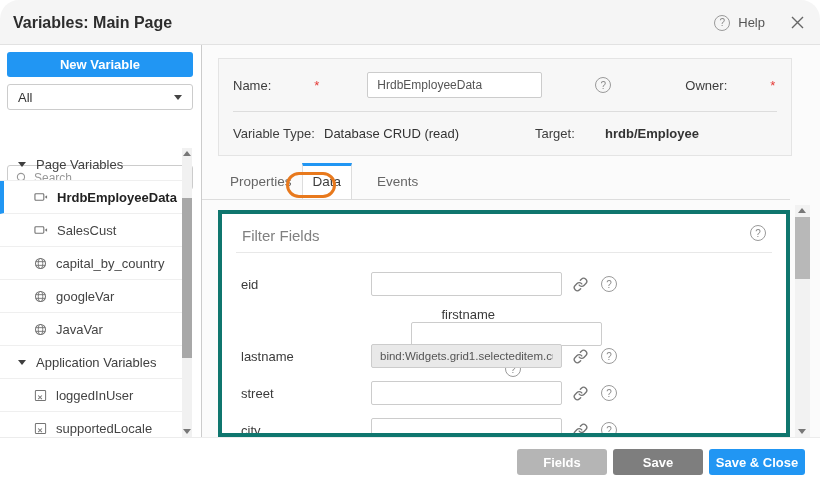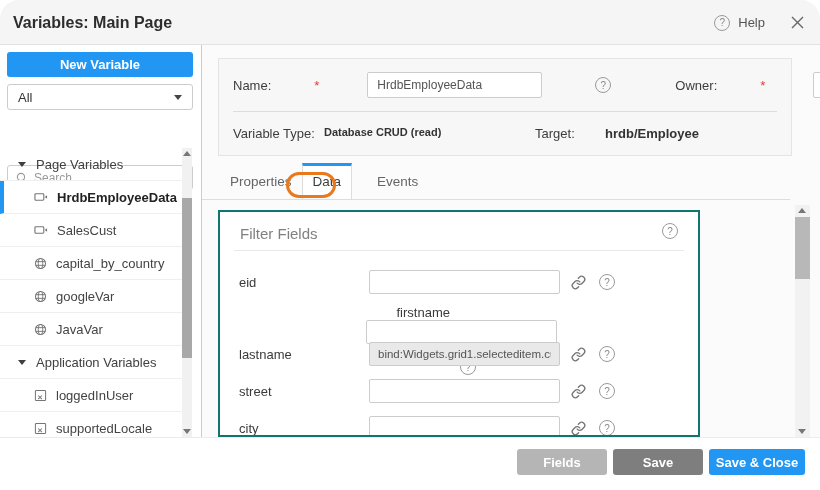--- a/index.html
+++ b/index.html
@@ -77,37 +77,37 @@
   .req { color:#e53935; font-size:13px; margin-left:3px; }
   .name-input { width:192px; height:26px; border:1px solid #ccc; border-radius:2px;
                 margin-left:8px; padding:0 9px; font-size:12px; color:#555;
                 font-family:inherit; background:#fff; outline:none; }
   .owner-select { width:175px; height:26px; border:1px solid #ccc; border-radius:2px;
                   margin-left:8px; background:#fff; display:flex; align-items:center;
                   padding:0 9px; font-size:12px; color:#a16207; cursor:pointer; }
   .form-div { position:absolute; left:14px; right:14px; top:52px; border-top:1px solid #ddd; }
   .form-row2 { position:absolute; left:14px; right:14px; top:60px; height:30px; }
   .vt-label { position:absolute; left:0; top:7px; font-size:13px; color:#3d3d3d; }
-  .vt-value { position:absolute; left:91px; top:7px; font-size:11px; color:#333; font-weight:700; }
+  .vt-value { position:absolute; left:91px; top:7px; font-size:13px; color:#333; font-weight:400; }
   .tg-label { position:absolute; left:302px; top:7px; font-size:13px; color:#3d3d3d; }
   .tg-value { position:absolute; left:372px; top:7px; font-size:13px; color:#333; font-weight:700; }
 
   .tabbar { position:absolute; left:0; top:118px; width:588px; height:37px;
             border-bottom:1px solid #ddd; display:flex; padding-left:28px; }
   .tab { font-size:13.5px; color:#666; line-height:37px; cursor:pointer; }
   .tab.plain-1 { margin-right:10px; }
   .tab.active { background:#fff; border-left:1px solid #ddd; border-right:1px solid #ddd;
                 border-top:3px solid #2196f3; color:#3d3d3d; padding:0 10px;
                 line-height:32px; }
   .tab.plain-2 { margin-left:25px; }
   .annotation { position:absolute; left:84px; top:127px; width:50px; height:26px;
                 border:3px solid #e8791d; border-radius:13px; z-index:5; pointer-events:none; }
 
-  .panel { position:absolute; left:16px; top:165px; width:482px; height:227px;
-           background:#fff; border:2px solid #0f766e; overflow:hidden; }
+  .panel { position:absolute; left:16px; top:165px; width:572px; height:227px;
+           background:#fff; border:4px solid #0f766e; overflow:hidden; }
   .panel-title { position:absolute; left:20px; top:13px; font-size:15px; color:#808080; }
   .panel-help { position:absolute; right:20px; top:11px; }
   .panel-div { position:absolute; left:14px; right:14px; top:38px; border-top:1px solid #e8e8e8; }
   .frow { position:absolute; left:19px; right:14px; height:26px; display:flex; align-items:center; }
   .frow .flbl { width:130px; font-size:13px; color:#3a3a3a; flex:0 0 auto; }
   .frow input { width:191px; height:24px; border:1px solid #ccc; border-radius:2px;
                 padding:0 8px; font-size:11.5px; color:#555; font-family:inherit;
                 background:#fff; outline:none; flex:0 0 auto; }
   .frow input.bound { background:#e9e9e9; color:#555; }
   .link-btn { margin-left:11px; display:flex; cursor:pointer; flex:0 0 auto; }
@@ -260,21 +260,21 @@
   </div>
 
   <div class="main">
 
     <div class="form-box">
       <div class="form-row1">
         <span class="flabel">Name:</span>
         <span class="req">*</span>
         <input type="text" class="name-input" value="HrdbEmployeeData" style="">
         <span class="qicon" style="margin-left:13px;"></span>
-        <span class="flabel" style="margin-left:24px;">Owner:</span>
+        <span class="flabel" style="margin-left:34px;">Owner:</span>
         <span class="req">*</span>
         <div class="owner-select">
           <span>Page</span>
           <span class="caret-down"></span>
         </div>
         <span class="qicon" style="margin-left:13px;"></span>
       </div>
       <div class="form-div"></div>
       <div class="form-row2">
         <span class="vt-label">Variable Type:</span>

